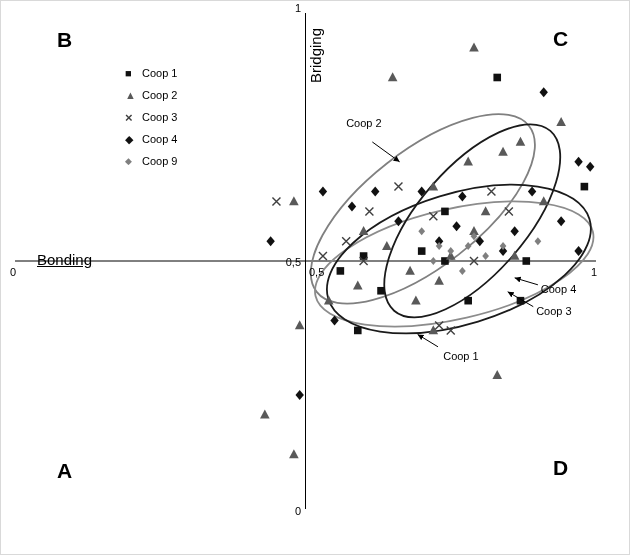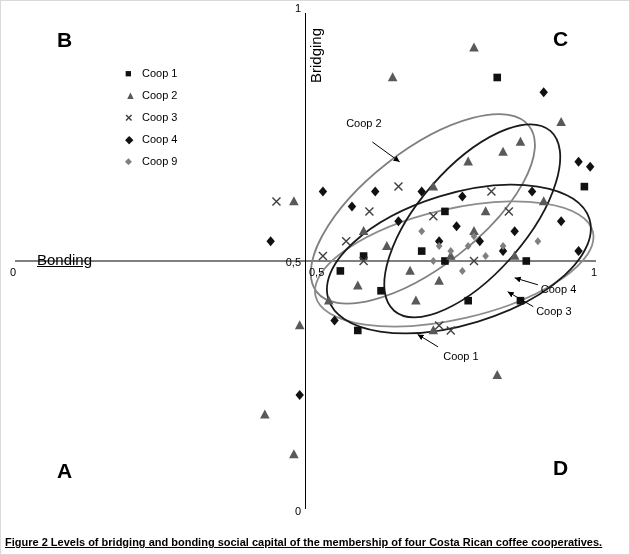--- a/index.html
+++ b/index.html
@@ -167,15 +167,14 @@
     <div class="legend-item">
       <span class="glyph" style="color: rgb(17, 17, 17);">◆</span>
       <span class="llabel">Coop 4</span>
     </div>
     <div class="legend-item">
       <span class="glyph" style="color: rgb(127, 127, 127);">◆</span>
       <span class="llabel">Coop 9</span>
     </div>
   </div>
 
-  <div class="caption">Figure 2 Levels of bridging and bonding social capital of the membership of four Costa Rican coffee cooperatives.</div>
 
 </div>
 
 </body></html>

